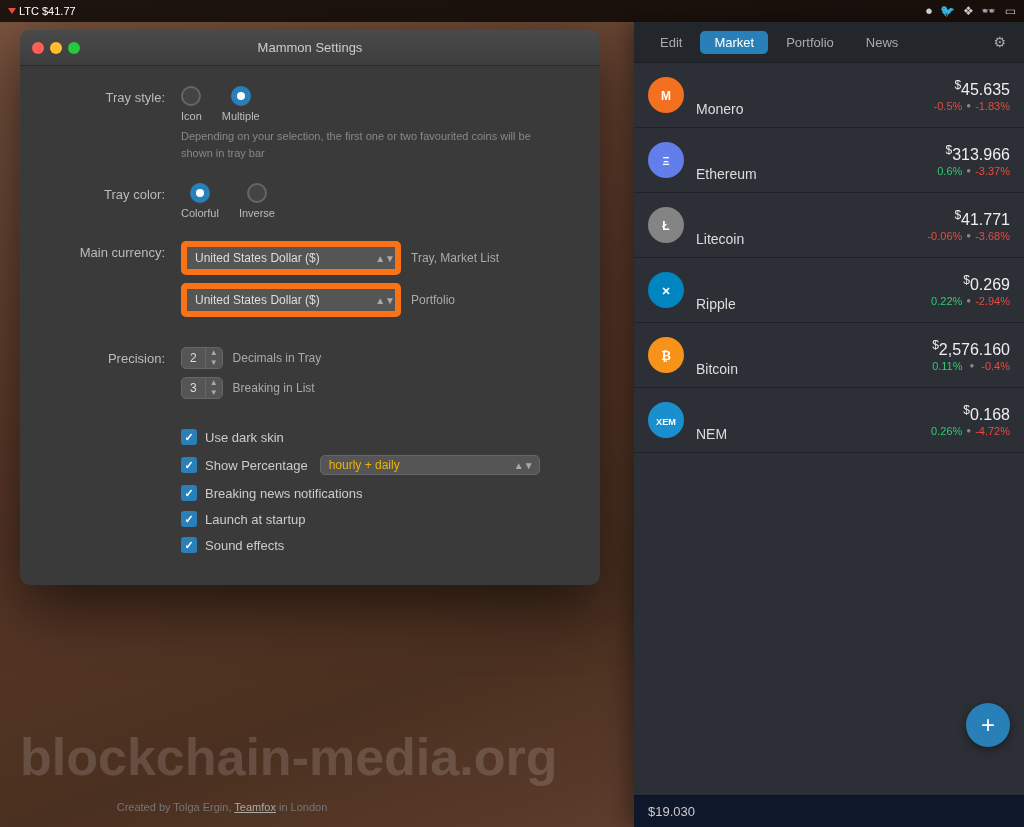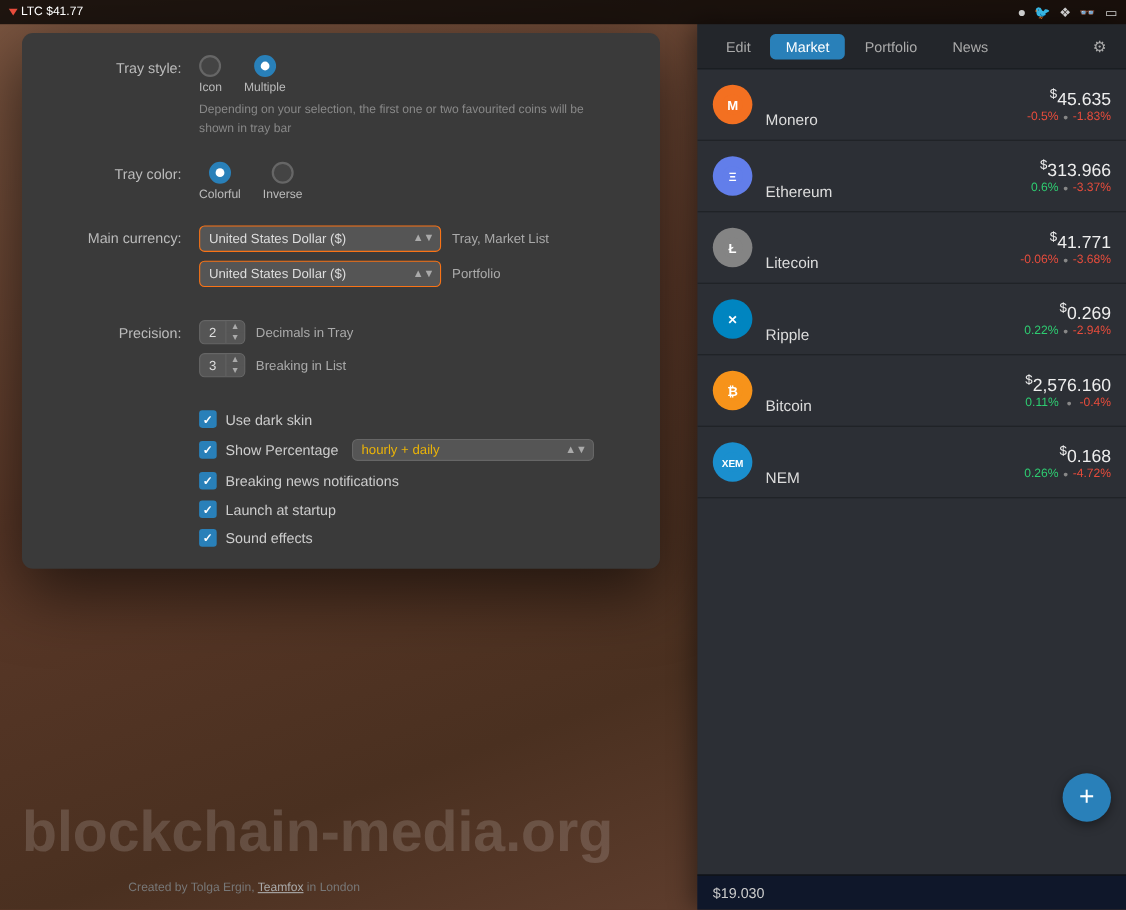--- a/index.html
+++ b/index.html
@@ -91,21 +91,21 @@
     }
     .wc-close { background: #ff5f57; }
     .wc-min { background: #febc2e; }
     .wc-max { background: #28c840; }
     .window-title {
       color: #ccc;
       font-size: 13px;
       font-weight: 500;
     }
     .window-body {
-      padding: 20px 30px 20px 30px;
+      padding: 20px 30px 32px 30px;
     }
 
     
     .settings-row {
       display: flex;
       align-items: flex-start;
       margin-bottom: 22px;
       gap: 16px;
     }
     .row-label {
@@ -170,21 +170,21 @@
       align-items: center;
       gap: 10px;
       margin-bottom: 8px;
     }
     .select-wrapper {
       position: relative;
       display: inline-block;
     }
     .select-wrapper select {
       background: #555;
-      border: 1px solid #f97316;
+      border: 6px solid #f97316;
       border-radius: 5px;
       color: #ddd;
       font-size: 12px;
       padding: 4px 24px 4px 8px;
       width: 220px;
       appearance: none;
       -webkit-appearance: none;
       cursor: pointer;
     }
     .select-arrow {
@@ -452,20 +452,28 @@
     </div>
   </div>
   <span class="menubar-icon">⏺</span>
   <span class="menubar-icon">🐦</span>
   <span class="menubar-icon">❖</span>
   <span class="menubar-icon">👓</span>
   <span class="menubar-icon">▭</span>
 </div>
 
 <div class="settings-window">
+  <div class="window-titlebar">
+    <div class="window-controls">
+      <button class="wc-btn wc-close"></button>
+      <button class="wc-btn wc-min"></button>
+      <button class="wc-btn wc-max"></button>
+    </div>
+    <span class="window-title">Mammon Settings</span>
+  </div>
 
   <div class="window-body">
 
     <div class="settings-row">
       <div class="row-label">Tray style:</div>
       <div class="row-content">
         <div class="radio-group">
           <div class="radio-item">
             <div class="radio-circle"></div>
             <span class="radio-label">Icon</span>

